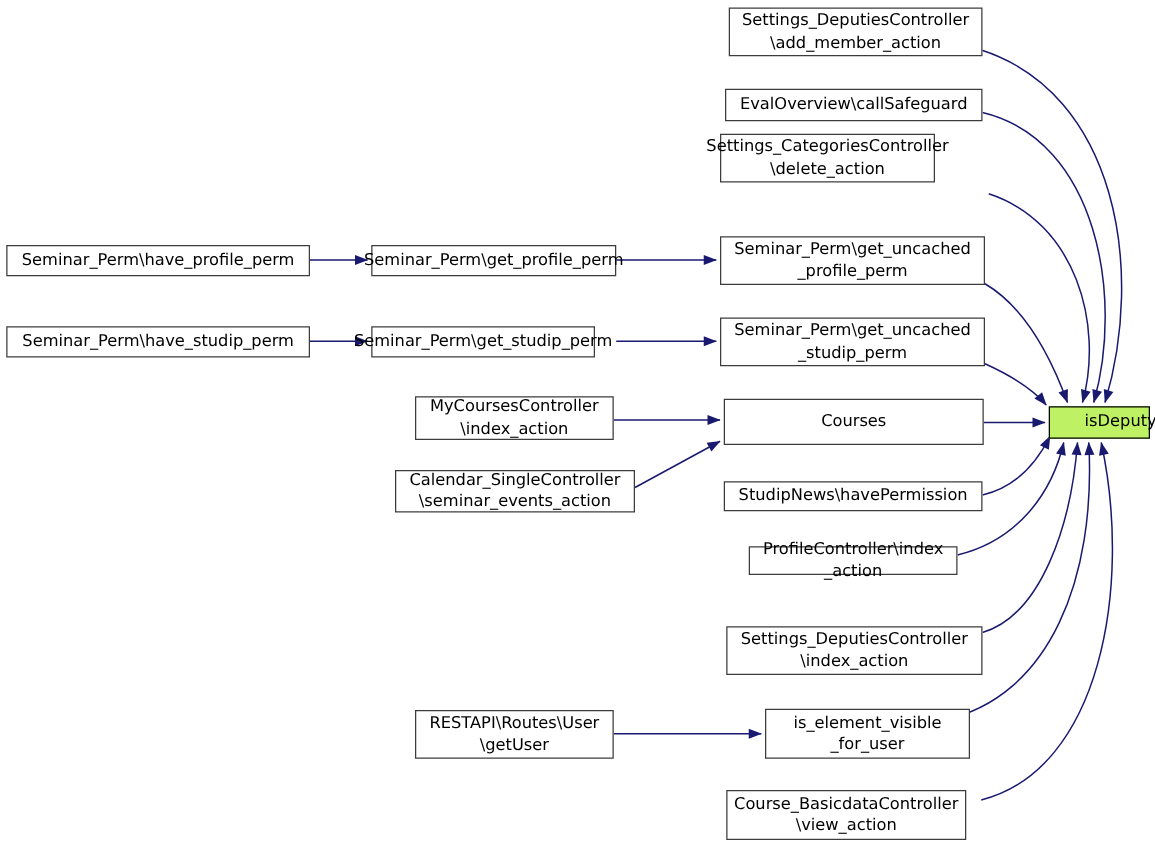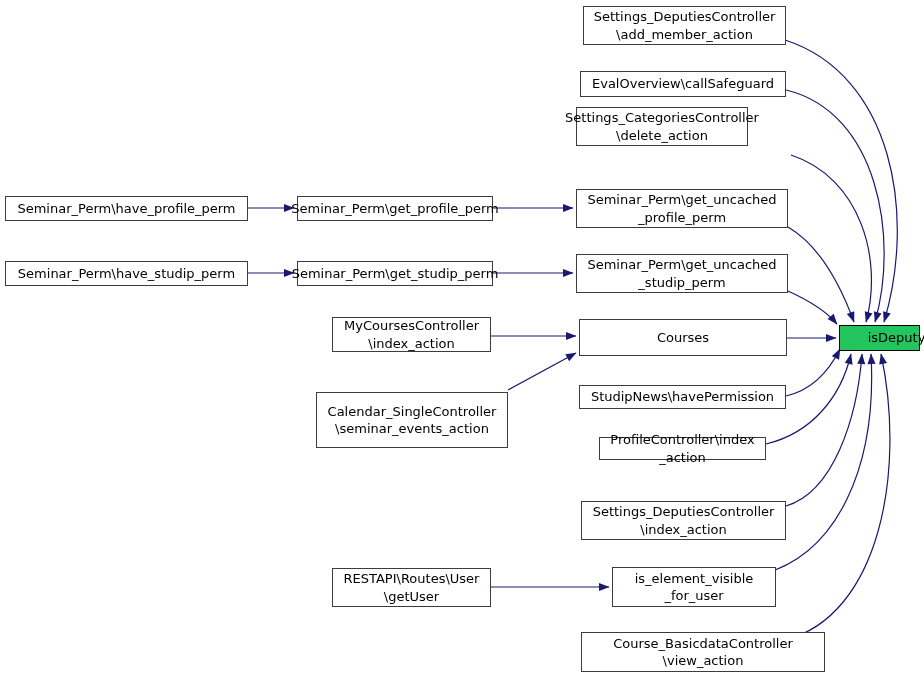--- a/index.html
+++ b/index.html
@@ -19,21 +19,21 @@
     border:1px solid #3c3c3c;
     display:flex;flex-direction:column;
     justify-content:center;align-items:center;
     font-size:13px;line-height:1.32;
     color:#000000;
     white-space:nowrap;
     text-align:center;
     cursor:pointer;
   }
   .node.focus{
-    background:#22c55e;
+    background:#bef264;
     border:1.5px solid #000000;
     cursor:default;
     padding-left:34px;
   }
 </style>
 </head>
 <body>
 
 <div id="canvas">
 
@@ -87,39 +87,39 @@
 
   <div class="node" style="left:576px;top:189px;width:212px;height:39px">
     <span>Seminar_Perm\get_uncached</span>
     <span>_profile_perm</span>
   </div>
 
   <div class="node" style="left:5px;top:261px;width:243px;height:25px">
     <span>Seminar_Perm\have_studip_perm</span>
   </div>
 
-  <div class="node" style="left:297px;top:261px;width:196px;height:25px">
+  <div class="node" style="left:297px;top:261px;width:179px;height:25px">
     <span>Seminar_Perm\get_studip_perm</span>
   </div>
 
   <div class="node" style="left:576px;top:254px;width:212px;height:39px">
     <span>Seminar_Perm\get_uncached</span>
     <span>_studip_perm</span>
   </div>
 
   <div class="node" style="left:332px;top:317px;width:159px;height:35px">
     <span>MyCoursesController</span>
     <span>\index_action</span>
   </div>
 
   <div class="node" style="left:579px;top:319px;width:208px;height:37px">
     <span>Courses</span>
   </div>
 
-  <div class="node" style="left:316px;top:392px;width:192px;height:56px">
+  <div class="node" style="left:316px;top:376px;width:192px;height:34px">
     <span>Calendar_SingleController</span>
     <span>\seminar_events_action</span>
   </div>
 
   <div class="node focus" style="left:839px;top:325px;width:81px;height:26px">
     <span>isDeputy</span>
   </div>
 
   <div class="node" style="left:579px;top:385px;width:207px;height:24px">
     <span>StudipNews\havePermission</span>
@@ -138,18 +138,18 @@
   <div class="node" style="left:332px;top:568px;width:159px;height:39px">
     <span>RESTAPI\Routes\User</span>
     <span>\getUser</span>
   </div>
 
   <div class="node" style="left:612px;top:567px;width:164px;height:40px">
     <span>is_element_visible</span>
     <span>_for_user</span>
   </div>
 
-  <div class="node" style="left:581px;top:632px;width:244px;height:40px">
+  <div class="node" style="left:581px;top:632px;width:192px;height:40px">
     <span>Course_BasicdataController</span>
     <span>\view_action</span>
   </div>
 
 </div>
 
 </body></html>

